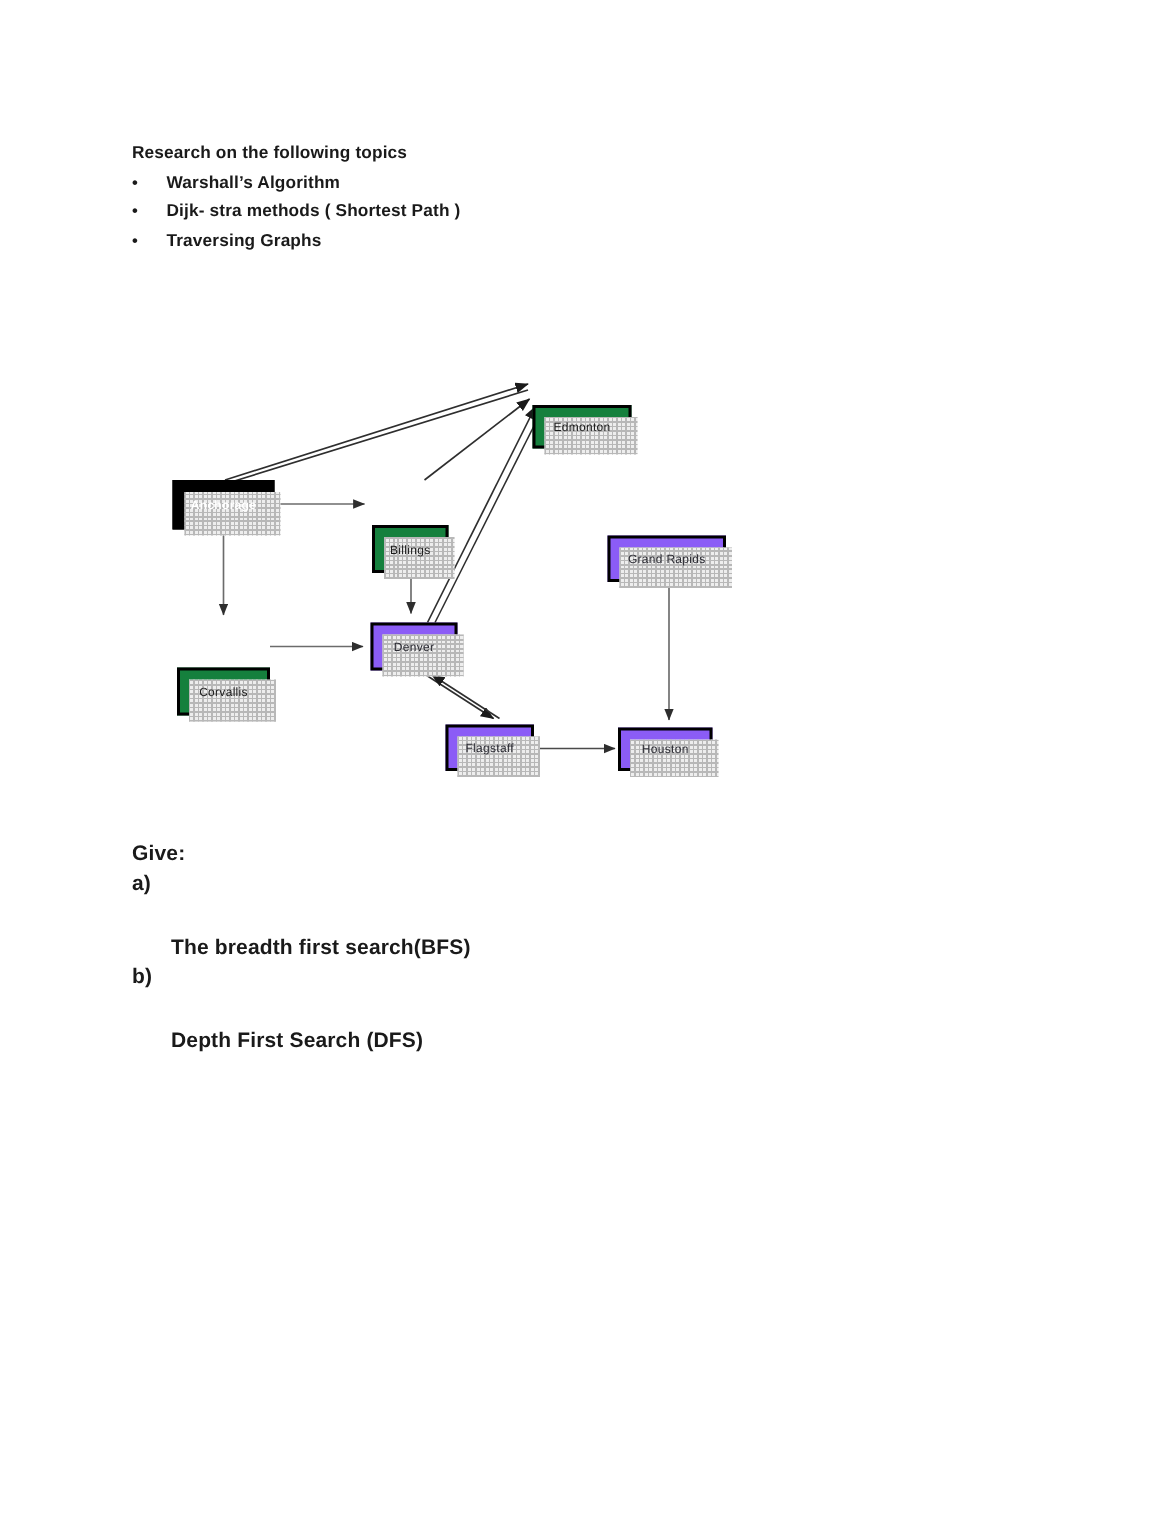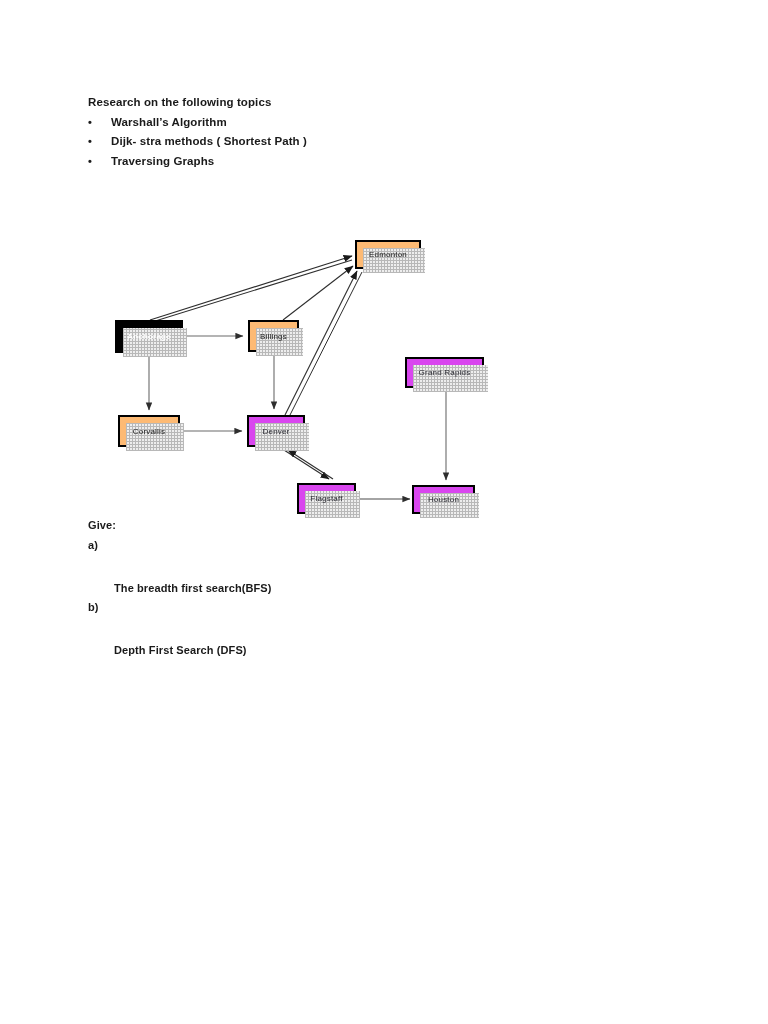--- a/index.html
+++ b/index.html
@@ -43,22 +43,22 @@
     flex: 0 0 23px;
     font-size: 11px;
     line-height: 19.5px;
   }
   .bullet-text { flex: 1 1 auto; }
 
   
   #questions-block {
     position: absolute;
     left: 88px;
-    top: 516px;
-    font-size: 11px;
+    top: 559px;
+    font-size: 14px;
     font-weight: bold;
     line-height: 19.5px;
     letter-spacing: 0.1px;
     color: #1a1a1a;
   }
   .q-row { display: flex; align-items: flex-start; }
   .q-marker { width: 26px; flex: 0 0 26px; }
   .q-text  { flex: 1 1 auto; margin-top: 43px; }
 
   
@@ -83,22 +83,22 @@
     display: flex;
     align-items: center;
     justify-content: center;
     font-size: 8px;
     letter-spacing: 0.2px;
     z-index: 5;
     pointer-events: auto;
   }
   .node .label { display: block; white-space: nowrap; }
 
-  .node.fill-white { background: #d946ef; color: #2b2b33; }
-  .node.fill-gray  { background: #fdba74; color: #1c1c1c; }
+  .node.fill-white { background: #8b5cf6; color: #2b2b33; }
+  .node.fill-gray  { background: #15803d; color: #1c1c1c; margin-top: 30px; }
   .node.fill-black { background: #000000; color: #ffffff; font-weight: bold; }
 
   
   .node::after {
     content: "";
     position: absolute;
     left: 6px;
     top: 6px;
     width: 100%;
     height: 100%;

